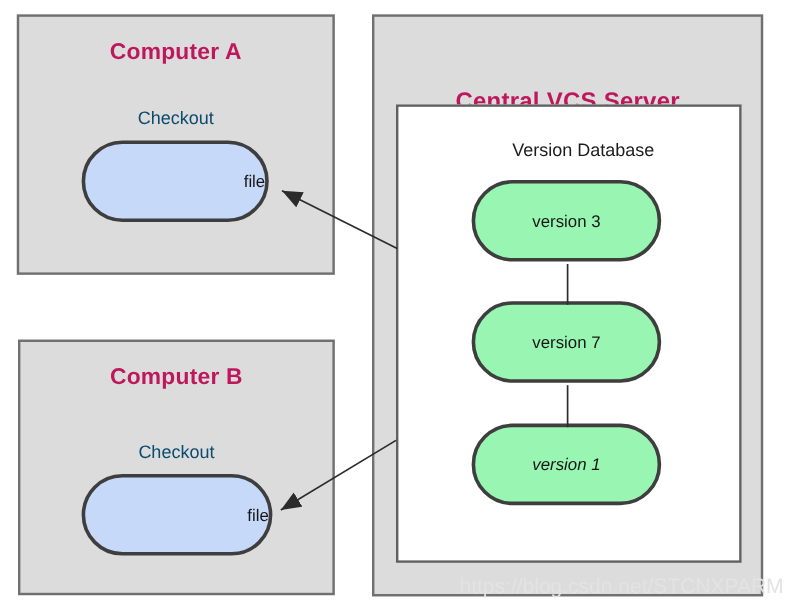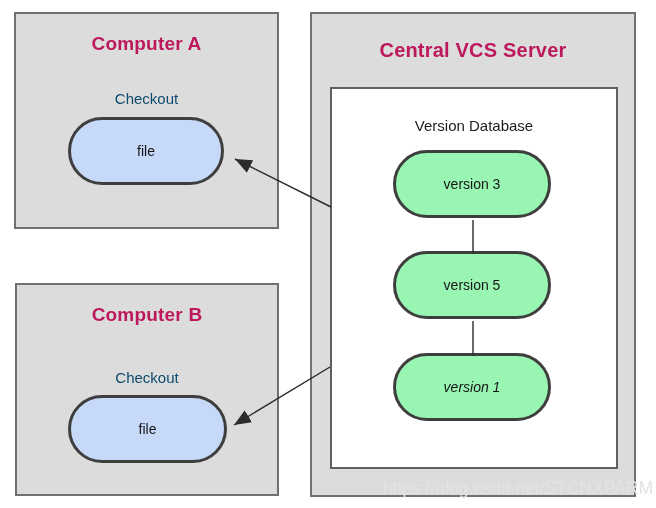--- a/index.html
+++ b/index.html
@@ -25,21 +25,21 @@
     position: absolute;
     left: 0;
     width: 100%;
     text-align: center;
     font-weight: bold;
     font-size: 19px;
     line-height: 22px;
     color: #be185d;
     letter-spacing: 0.2px;
   }
-  .server-title { font-size: 20px; }
+  .server-title { font-size: 20px; margin-top: 35px; }
   .action-label {
     position: absolute;
     left: 0;
     width: 100%;
     text-align: center;
     font-size: 15px;
     line-height: 18px;
     color: #0c4a6e;
   }
   .inner-box {
@@ -48,32 +48,33 @@
     border: 2px solid var(--inner-border, #606060);
   }
   .db-title {
     position: absolute;
     left: 0;
     width: 100%;
     text-align: center;
     font-size: 15px;
     line-height: 18px;
     color: #1c1c1c;
+    padding-left: 12px;
   }
   .capsule {
     position: absolute;
     border: 3px solid var(--node-border, #3e3e3e);
     border-radius: 36px;
     display: flex;
     align-items: center;
     justify-content: center;
     font-size: 14px;
     color: #161616;
   }
-  .capsule.blue  { background: var(--file-fill, #c7d9f8); }
+  .capsule.blue  { background: var(--file-fill, #c7d9f8); justify-content: flex-end; }
   .capsule.green { background: var(--version-fill, #99f5b2); justify-content: center; }
   .overlay {
     position: absolute;
     left: 0;
     top: 0;
     pointer-events: none;
     z-index: 5;
   }
   .watermark {
     position: absolute;
@@ -110,21 +111,21 @@
   <div class="panel" style="left:310px; top:12px; width:322px; height:481px;">
     <div class="panel-title server-title" style="top:25px;">Central VCS Server</div>
 
     <div class="inner-box" style="left:18px; top:73px; width:284px; height:378px;">
       <div class="db-title" style="top:28px;">Version Database</div>
 
       <div class="capsule green" style="left:61px; top:61px; width:152px; height:62px;">
         <span>version 3</span>
       </div>
       <div class="capsule green" style="left:61px; top:162px; width:152px; height:62px;">
-        <span>version 5</span>
+        <span>version 7</span>
       </div>
       <div class="capsule green" style="left:61px; top:264px; width:152px; height:62px;font-style:italic;">
         <span>version 1</span>
       </div>
     </div>
   </div>
 
   <svg class="overlay" width="656" height="508" viewBox="0 0 656 508">
     <defs>
       <marker id="arrowhead" markerWidth="13" markerHeight="10" refX="12" refY="5" orient="auto">

